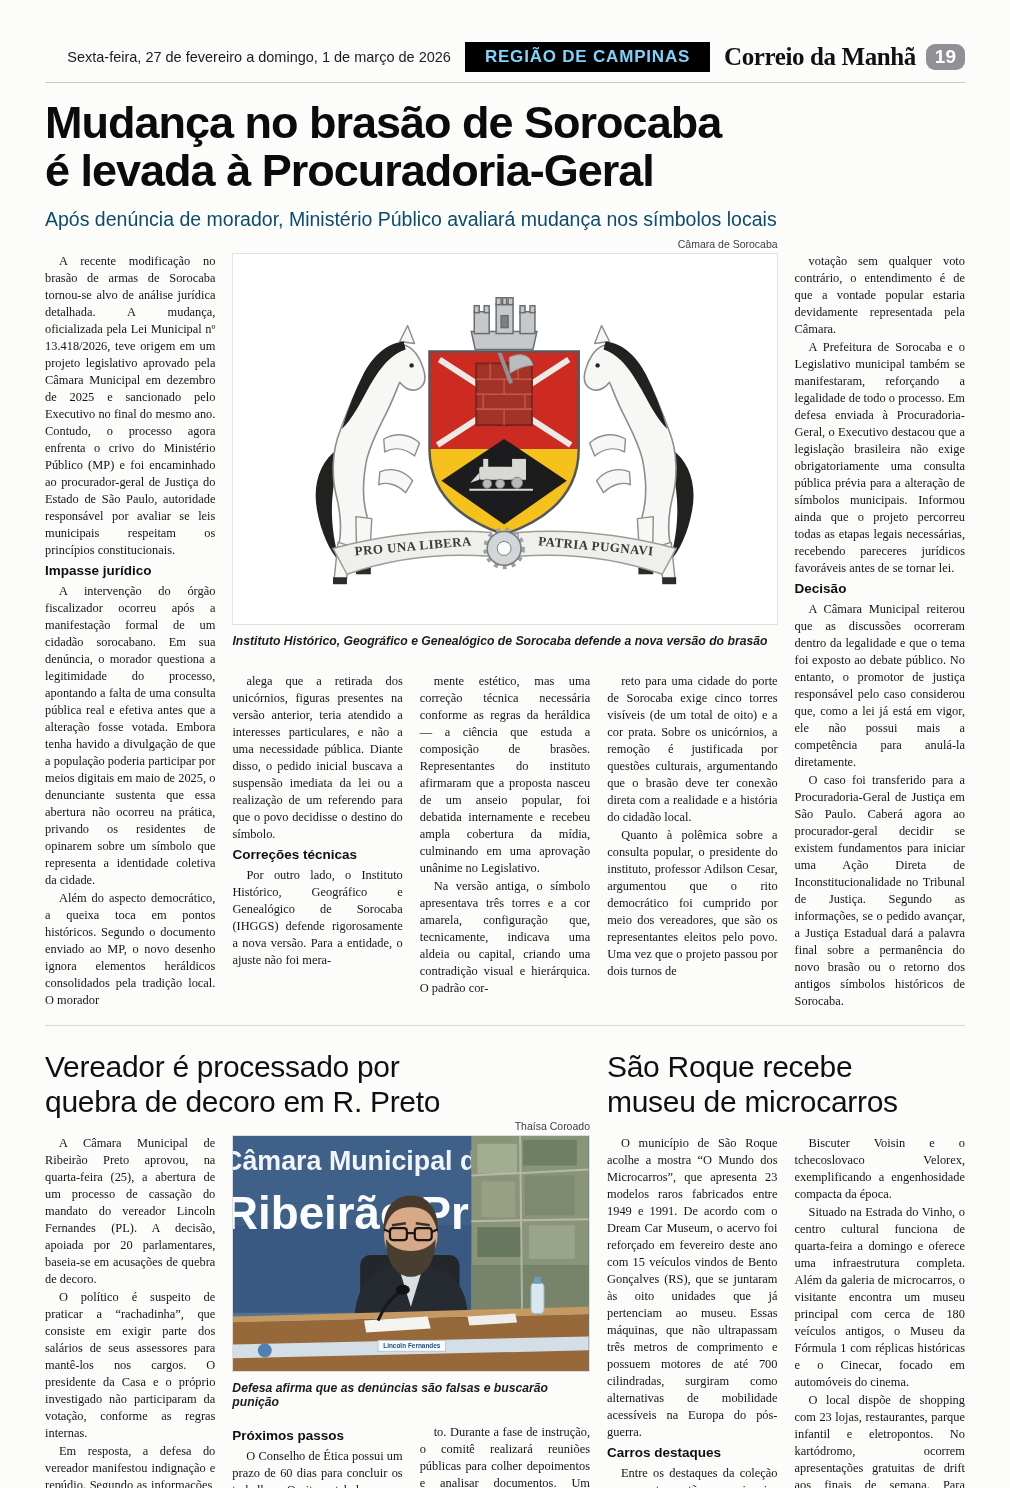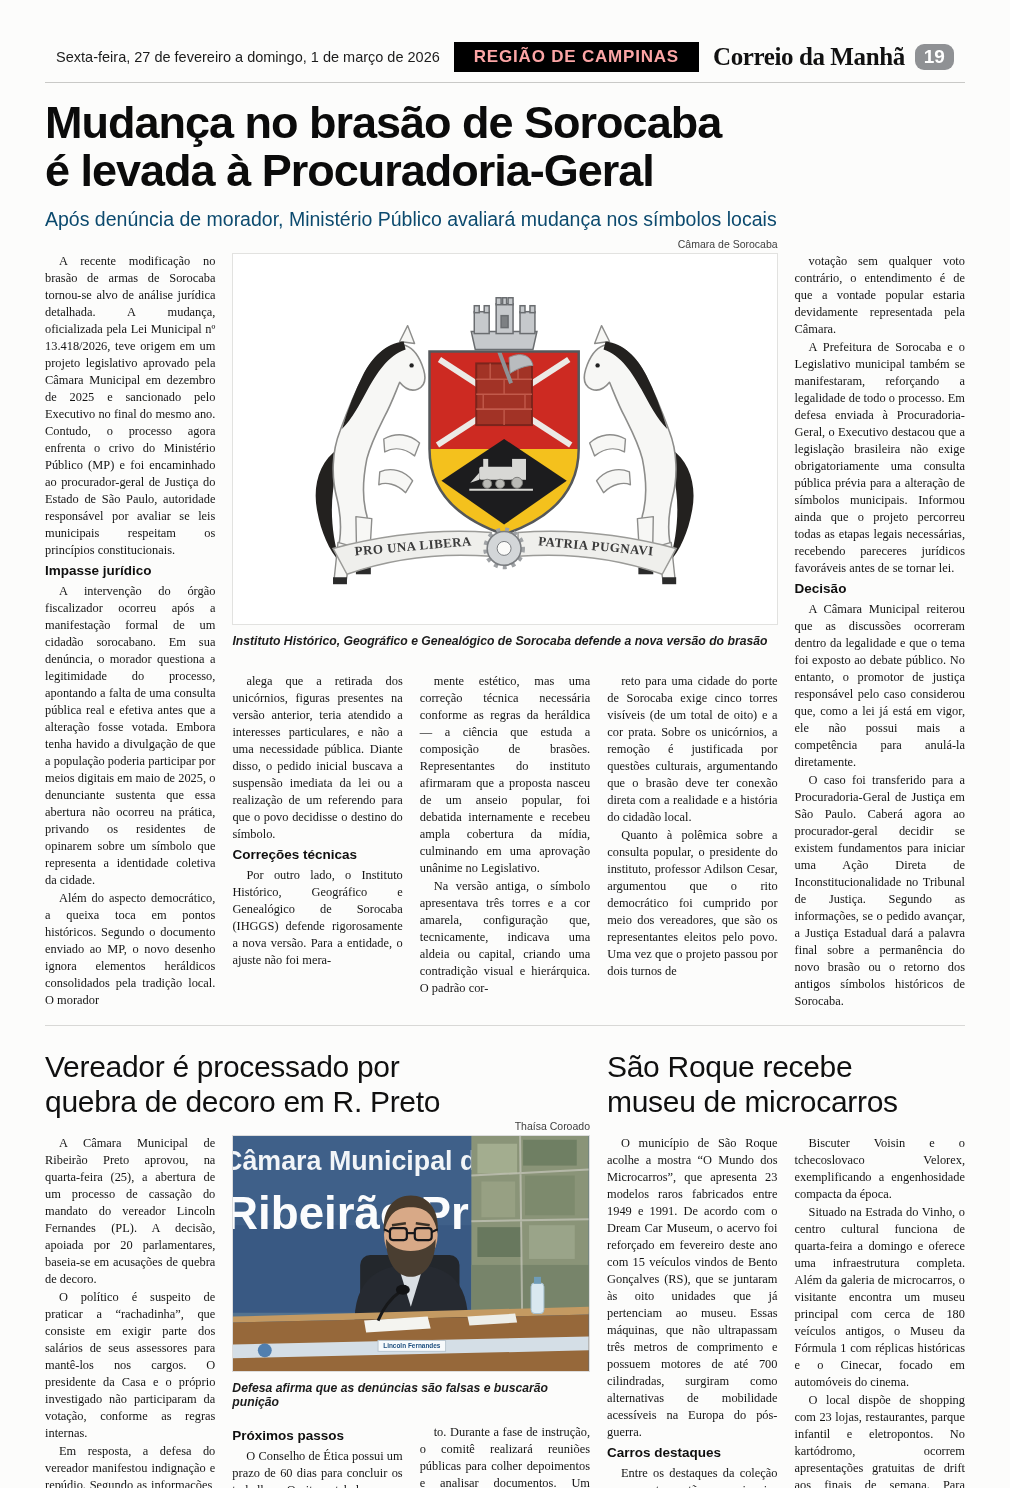--- a/index.html
+++ b/index.html
@@ -3,23 +3,23 @@
 <meta charset="utf-8">
 <style>
   * { margin:0; padding:0; box-sizing:border-box; }
   html,body { background:#e6e6e4; }
   .page {
     width:1010px; height:1488px; margin:0 auto; background:#fcfcfb;
     padding:42px 45px 28px; position:relative; overflow:hidden;
     color:#1a1a1a; font-family:"Liberation Serif", serif;
   }
   
-  .topbar { display:flex; align-items:center; justify-content:center; gap:14px; }
+  .topbar { display:flex; align-items:center; justify-content:flex-end; gap:14px; }
   .date { font-family:"Liberation Sans", sans-serif; font-size:14.5px; color:#1c1c1c; white-space:nowrap; }
-  .section-box { background:#000; color:#fca5a5; font-family:"Liberation Sans", sans-serif;
+  .section-box { background:#000; color:#7dd3fc; font-family:"Liberation Sans", sans-serif;
     font-weight:700; font-size:17px; letter-spacing:0.8px; padding:5px 20px; white-space:nowrap; }
   .mast-group { display:flex; align-items:center; gap:10px; }
   .masthead { font-family:"Liberation Serif", serif; font-weight:700; font-size:25px;
     letter-spacing:-0.4px; white-space:nowrap; color:#111; }
   .pagenum { background:#8f9194; color:#fff; font-family:"Liberation Sans", sans-serif;
     font-weight:700; font-size:19px; padding:2px 9px;border-radius:9px; }
   .rule { border-top:1px solid #c9c9c7; margin-top:10px; }
   .rule2 { border-top:1px solid #d8d8d6; margin:14px 0 12px; }
 
   

